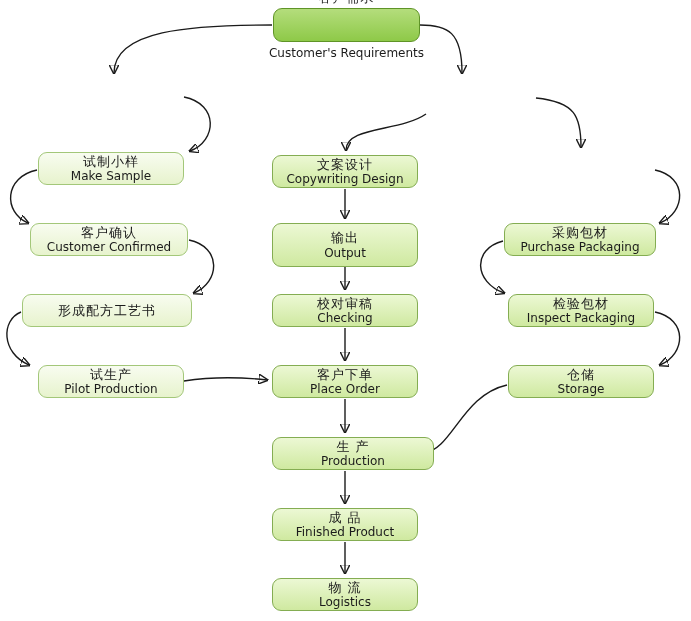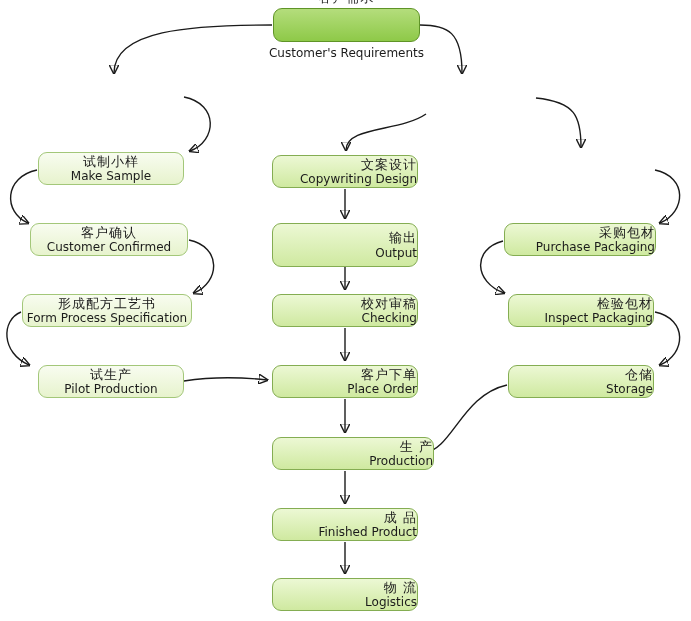--- a/index.html
+++ b/index.html
@@ -12,21 +12,21 @@
   .node {
     position:absolute; box-sizing:border-box;
     border:1px solid #84ad52; border-radius:9px;
     display:flex; flex-direction:column; align-items:center; justify-content:center;
     text-align:center; line-height:1.2;
   }
   .node .zh { font-size:13px; color:#1b1b1b; letter-spacing:1px; white-space:pre; }
   .node .en { font-size:12px; color:#1b1b1b; white-space:nowrap; }
   .dark  { background:linear-gradient(#b4dd7c, #8ec948); border-color:#5f9427;gap:40px; }
   .mid2  { background:linear-gradient(#e2f3bd, #c0e284); border-color:#79a93e; }
-  .mid   { background:linear-gradient(#ecf8d4, #cfe9a0); border-color:#84ad52;align-items:flex-end; }
+  .mid   { background:linear-gradient(#ecf8d4, #cfe9a0); border-color:#84ad52; }
   .light { background:linear-gradient(#f8fcf0, #e7f3cd); border-color:#a3c779; }
 </style>
 </head>
 <body>
 
 <div class="canvas">
 
   <svg class="arrows" viewBox="0 0 691 621" xmlns="http://www.w3.org/2000/svg">
     <defs>
       <marker id="arr" viewBox="0 0 10 10" refX="8.5" refY="5" markerWidth="7" markerHeight="7" orient="auto">
@@ -82,21 +82,20 @@
     <div class="en">Output</div>
   </div>
 
   <div class="node mid" style="left:504px;top:223px;width:152px;height:33px">
     <div class="zh">采购包材</div>
     <div class="en">Purchase Packaging</div>
   </div>
 
   <div class="node light" style="left:22px;top:294px;width:170px;height:33px">
     <div class="zh">形成配方工艺书</div>
-    <div class="en">Form Process Specification</div>
   </div>
 
   <div class="node mid" style="left:272px;top:294px;width:146px;height:33px">
     <div class="zh">校对审稿</div>
     <div class="en">Checking</div>
   </div>
 
   <div class="node mid" style="left:508px;top:294px;width:146px;height:33px">
     <div class="zh">检验包材</div>
     <div class="en">Inspect Packaging</div>

